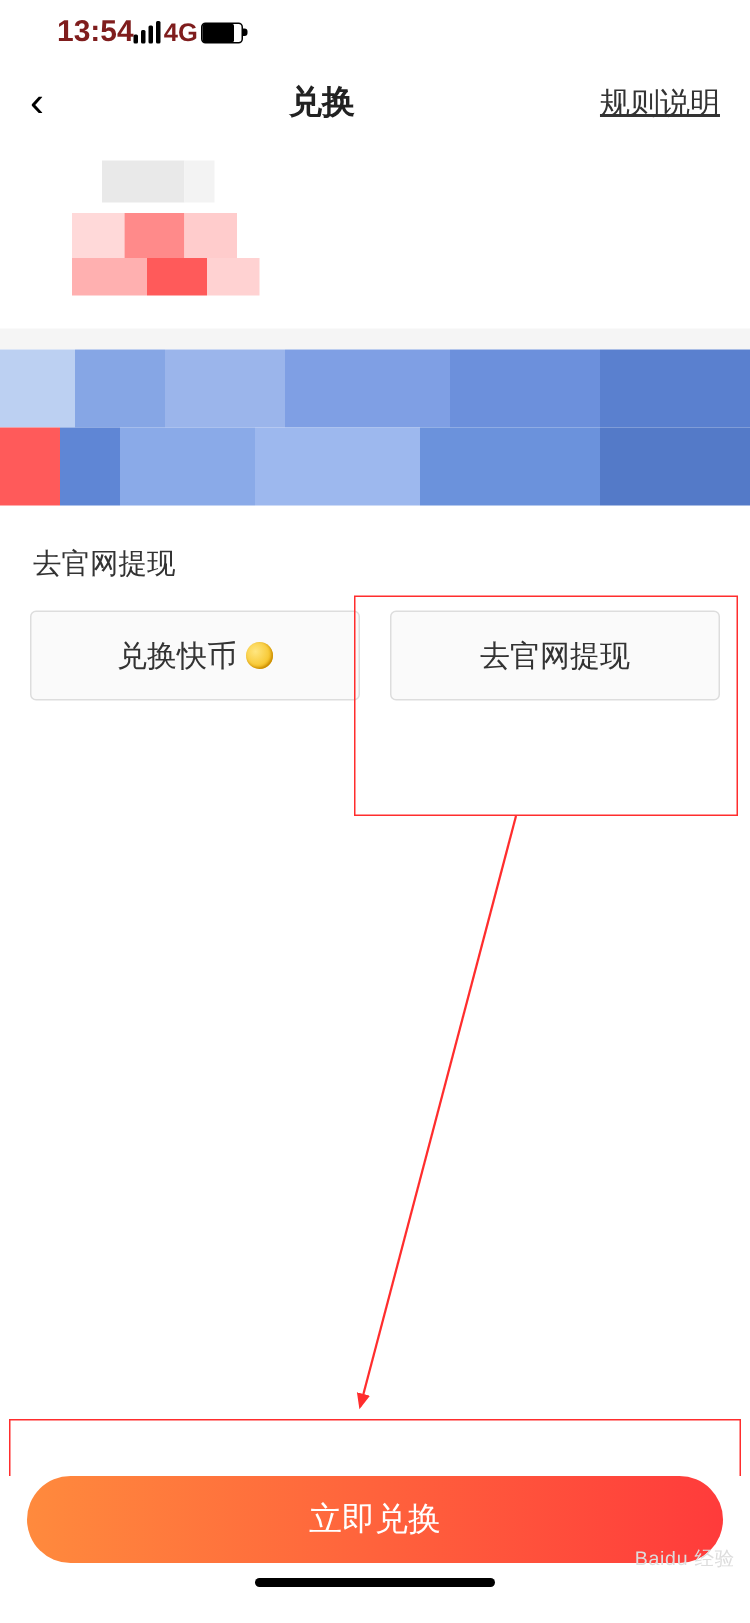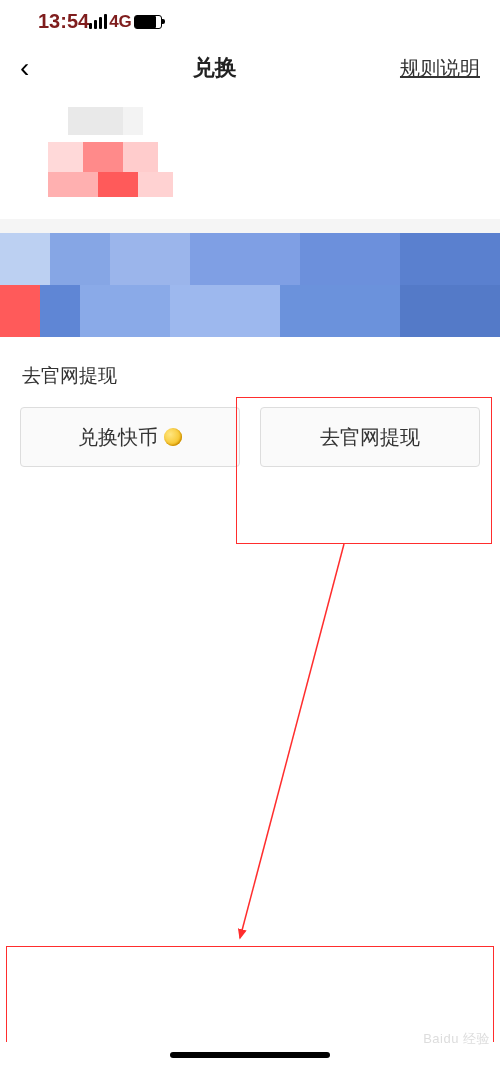--- a/index.html
+++ b/index.html
@@ -195,16 +195,19 @@
 <svg class="arrow-svg" style="left:0; top:0;" width="500" height="1082">
   <defs>
     <marker id="ah" markerWidth="10" markerHeight="10" refX="6" refY="3" orient="auto">
       <path d="M0,0 L7,3 L0,6 Z" fill="#ff2d2d"></path>
     </marker>
   </defs>
   <line x1="344" y1="544" x2="240" y2="938" stroke="#ff2d2d" stroke-width="1.5" marker-end="url(#ah)"></line>
 </svg>
 
 <div class="bottom-bar">
+  <div class="primary-btn">
+    <span>立即兑换</span>
+  </div>
   <div class="home-indicator"></div>
 </div>
 
 <div class="wm">Baidu 经验</div>
 
 </body></html>

